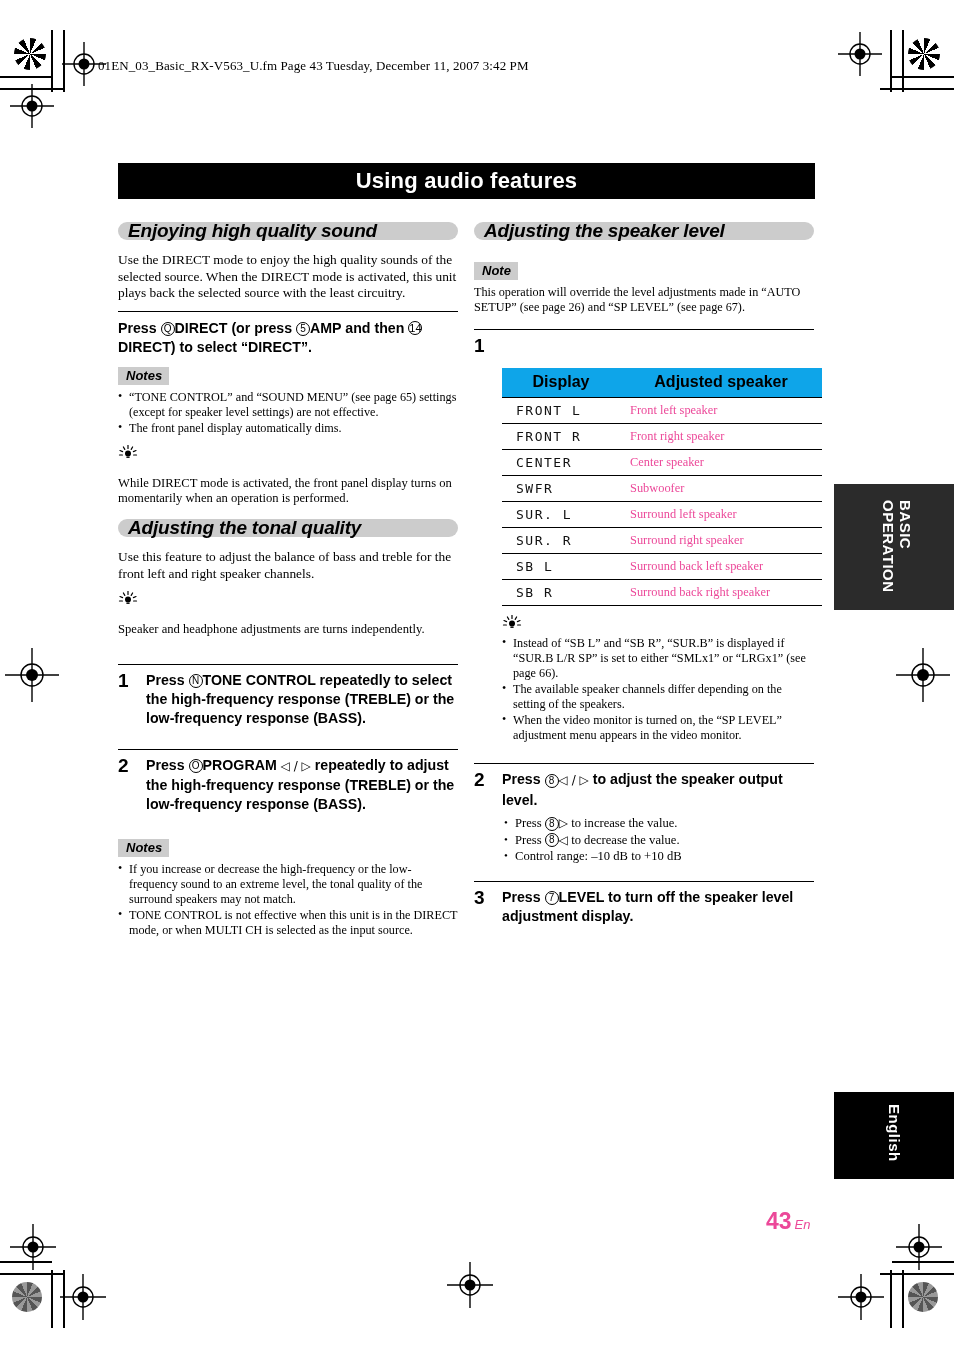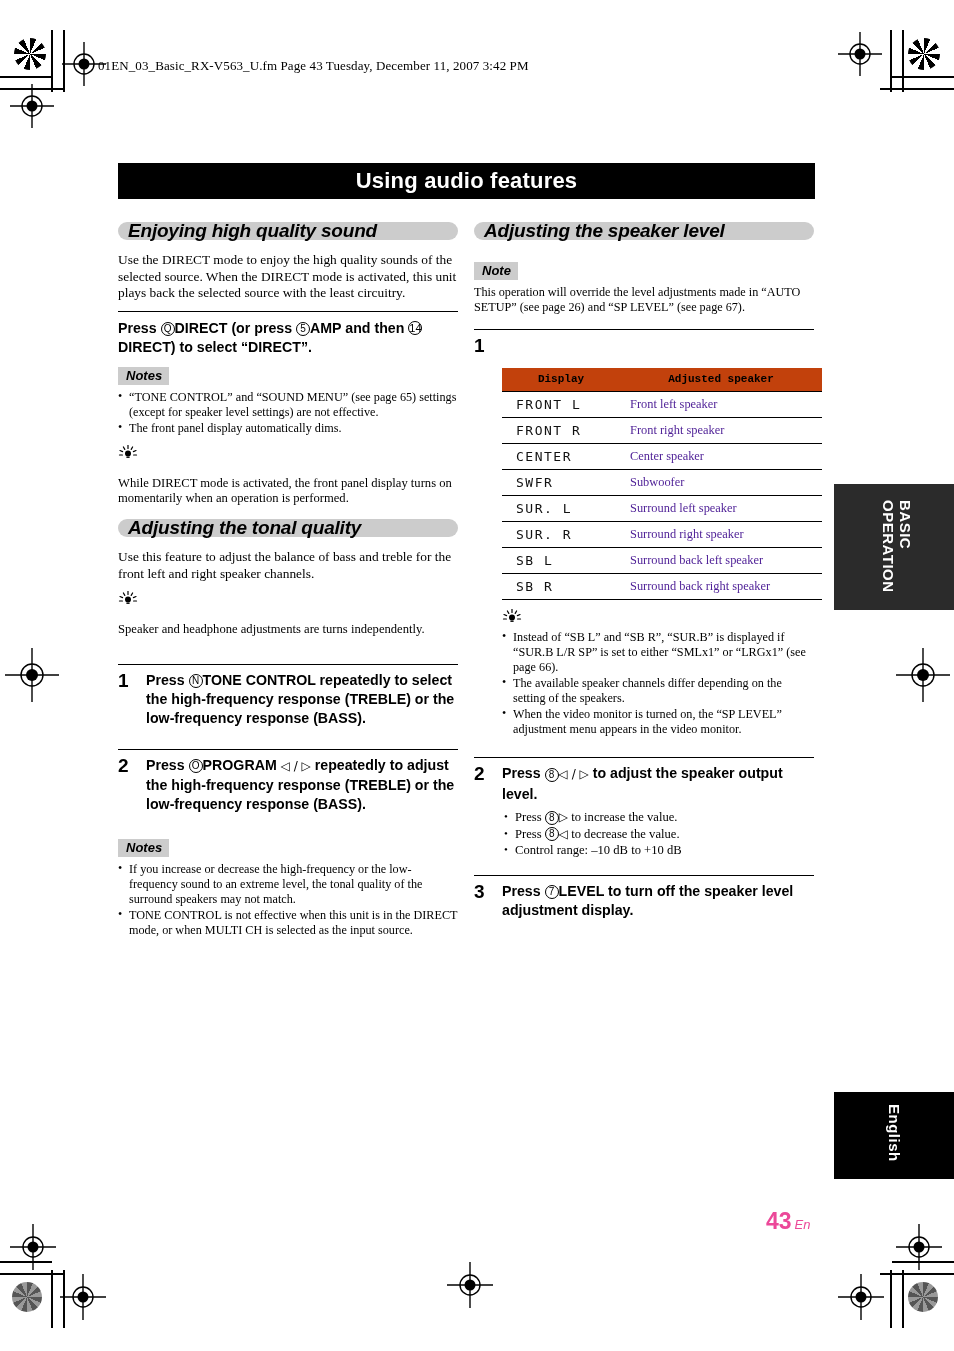--- a/index.html
+++ b/index.html
@@ -146,33 +146,33 @@
   }
   .ckey.sm { font-size:11px;text-align:right; }
 
   .arrw { font-family:"DejaVu Sans", sans-serif; font-weight:normal; font-size:12px; }
 
   
   table.spk {
     border-collapse:collapse; width:320px; margin:12px 0 0 28px;
   }
   table.spk th {
-    background:#c2410c;
-    font-family:Liberation Mono, monospace;
-    font-weight:bold; font-size:11px;
+    background:#0ea5e9;
+    font-family:Liberation Sans, sans-serif;
+    font-weight:bold; font-size:16px;
     padding:5px 0 6px 0;
     border:none;
     text-align:center;
   }
   table.spk th.c1 { width:118px; }
   table.spk td {
     border-top:1px solid #000;
     padding:5px 0 5px 0;
     font-family:"Liberation Serif", serif;
-    font-size:12.4px; color:#4c1d95;
+    font-size:12.4px; color:#ec4899;
   }
   table.spk tr:last-child td { border-bottom:1.8px solid #000; }
   table.spk td.disp {
     font-family:"DejaVu Sans Mono", monospace;
     font-size:13px; letter-spacing:1.5px;
     padding-left:14px; color:#111;
   }
   table.spk td.name { padding-left:10px; }
   table.spk thead tr th { border-bottom:1px solid #000; }
 

